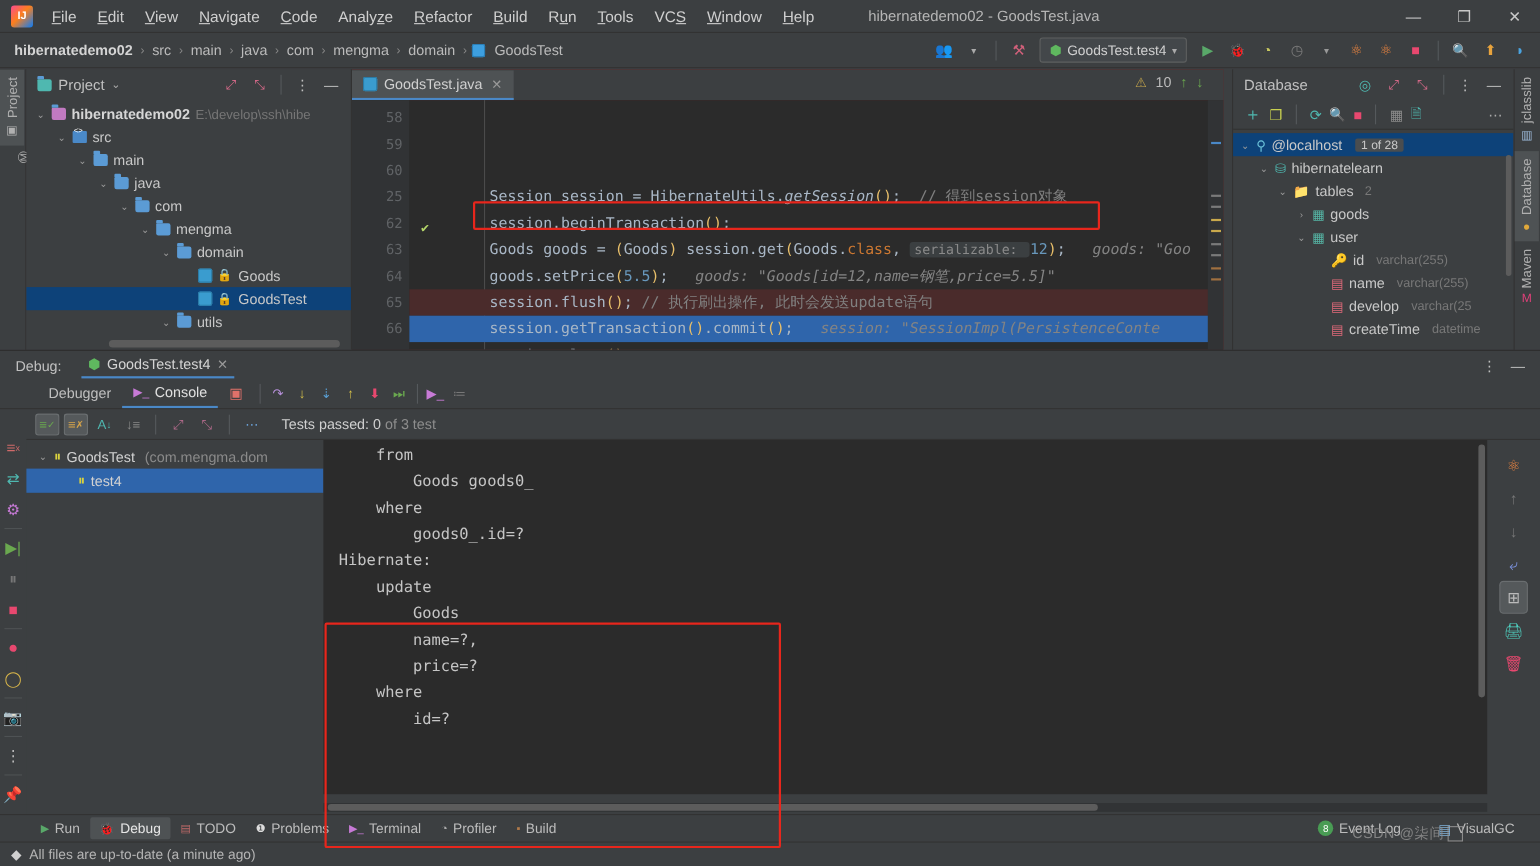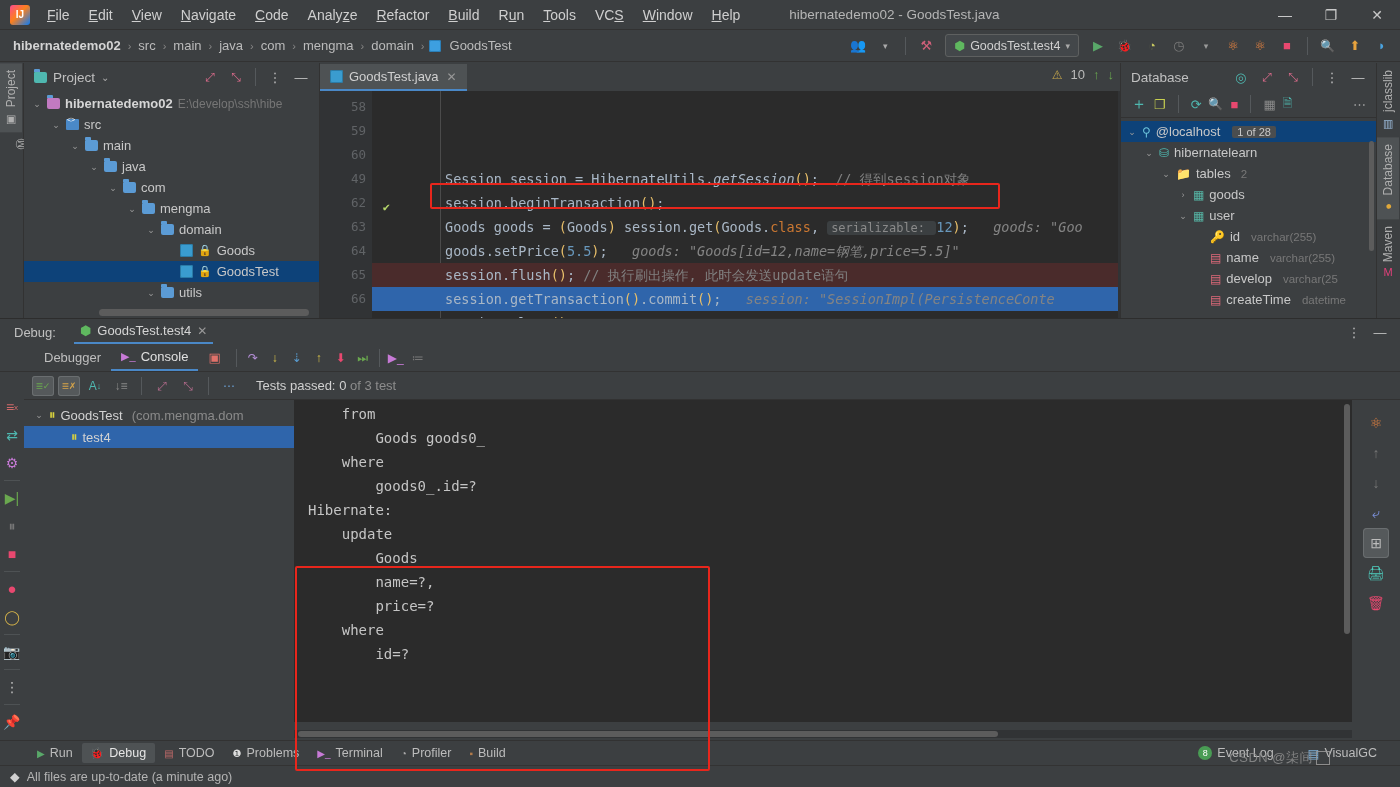--- a/index.html
+++ b/index.html
@@ -115,21 +115,21 @@
     box-shadow: inset 0 0 0 1px #2b7ba6;
   }
   .lock-ico { color: #88c34a; font-size: 11px; }
   .src-ico { width: 13px; height:11px; background:#4a89c8; border-radius:1px; position:relative;}
   .src-ico::after{content:'<>'; position:absolute; left:1px; top:-3px; font-size:7px; color:#fff;}
   .proj-scroll { position:absolute; left: 75px; bottom: 2px; width: 210px; height: 7px;
                  background:#5c5c5c; border-radius:4px; }
 
   
   .editor-area {
-    position: absolute; left: 320px; right: 268px; top: 0; height: 255px;
+    position: absolute; left: 320px; right: 288px; top: 0; height: 255px;
     background: #7f1d1d;
   }
   .tabbar { height: 28px; background: #3c3f41; display: flex; align-items: flex-end; }
   .etab {
     display: flex; align-items: center; gap: 6px; height: 27px; padding: 0 10px;
     background: #4e5254; font-size: 13px; color: #d0d0d0;
     border-bottom: 2px solid #4a88c7;
   }
   .etab .close { color: #999; font-size: 12px; margin-left: 2px; }
   .code-wrap { position: absolute; top: 28px; left: 0; right: 0; bottom: 0; display: flex;
@@ -464,21 +464,21 @@
         <span>10</span>
         <span style="color:#6aa84f">↑</span>
         <span style="color:#6aa84f">↓</span>
       </div>
 
       <div class="code-wrap">
         <div class="gutter" id="gutter">
             <div class="gline">58</div>
             <div class="gline">59</div>
             <div class="gline">60</div>
-            <div class="gline">49</div>
+            <div class="gline">25</div>
             <div class="gline">62<span class="gmark" style="color: rgb(181, 214, 106); right: -18px;">✔</span></div>
             <div class="gline">63</div>
             <div class="gline">64</div>
             <div class="gline">65<span class="gmark" style="color: rgb(138, 138, 138); right: -18px;">⌂</span></div>
             <div class="gline">66</div>
           </div>
         <div class="codecol" id="codecol">
           <div class="vbar"></div>
         <div class="cline"><span class="punc">        </span><span class="cls">Session</span><span class="punc"> session </span><span class="punc">=</span><span class="punc"> HibernateUtils.</span><span class="mth-i">getSession</span><span class="brk">(</span><span class="brk">)</span><span class="punc">;</span><span class="cmt">  // 得到session对象</span></div><div class="cline"><span class="punc">        session.beginTransaction</span><span class="brk">()</span><span class="punc">;</span></div><div class="cline"><span class="punc">        Goods goods </span><span class="punc">=</span><span class="punc"> </span><span class="brk">(</span><span class="punc">Goods</span><span class="brk">)</span><span class="punc"> session.get</span><span class="brk">(</span><span class="punc">Goods.</span><span class="kw">class</span><span class="punc">, </span><span class="hintbox">serializable: </span><span class="num">12</span><span class="brk">)</span><span class="punc">;</span><span class="hint">   goods: "Goo</span></div><div class="cline"><span class="punc">        goods.setPrice</span><span class="brk">(</span><span class="num">5.5</span><span class="brk">)</span><span class="punc">;</span><span class="hint">   goods: "Goods[id=12,name=钢笔,price=5.5]"</span></div><div class="cline hl-red"><span class="punc">        session.flush</span><span class="brk">()</span><span class="punc">;</span><span class="cmt"> // 执行刷出操作, 此时会发送update语句</span></div><div class="cline hl-blue"><span class="punc">        session.getTransaction</span><span class="brk">()</span><span class="punc">.commit</span><span class="brk">()</span><span class="punc">;</span><span class="hint">   session: "SessionImpl(PersistenceConte</span></div><div class="cline"><span class="punc">        session.close</span><span class="brk">()</span><span class="punc">;</span></div></div>
         <div class="err-strip">

